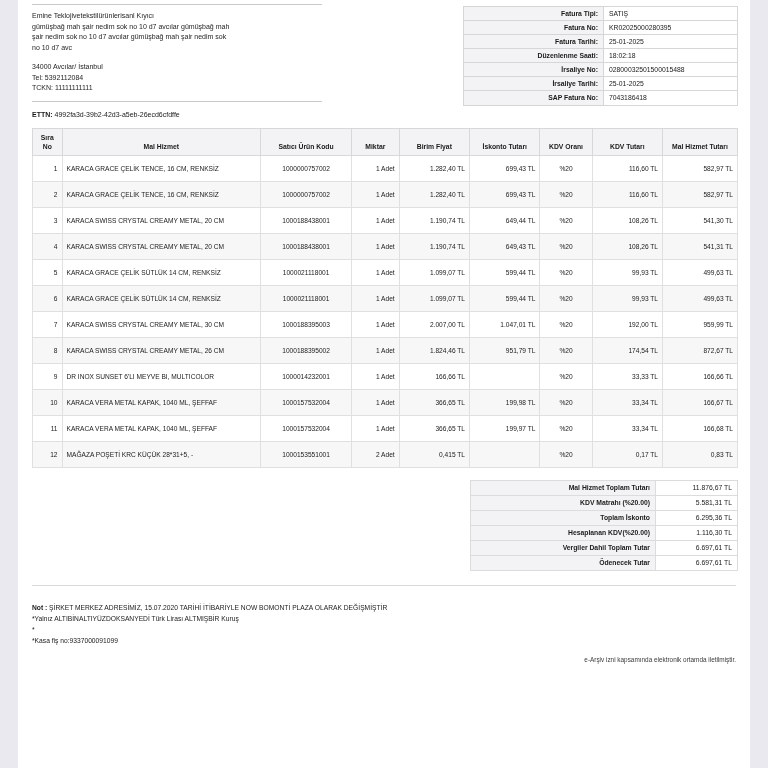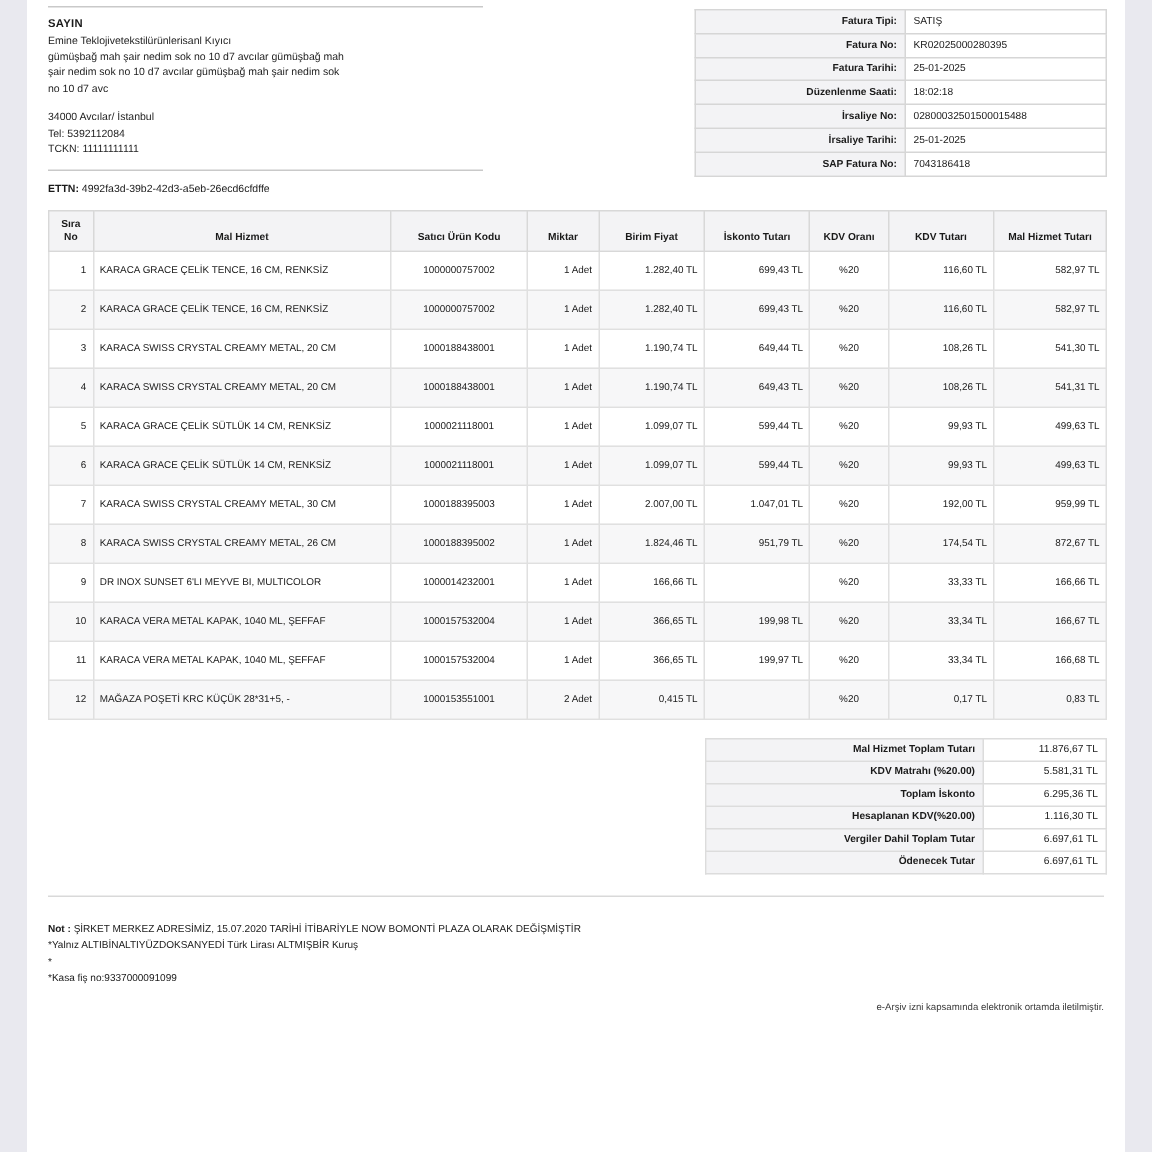--- a/index.html
+++ b/index.html
@@ -156,21 +156,20 @@
 </style>
 </head>
 <body>
 
 <div class="page">
 
   <div class="top">
 
     <div class="addr-block">
       <div class="addr-rule"></div>
-      <div class="sayin">SAYIN</div>
       <div class="addr-line">Emine Teklojivetekstilürünlerisanl Kıyıcı</div>
       <div class="addr-line">gümüşbağ mah şair nedim sok no 10 d7 avcılar gümüşbağ mah</div>
       <div class="addr-line">şair nedim sok no 10 d7 avcılar gümüşbağ mah şair nedim sok</div>
       <div class="addr-line">no 10 d7 avc</div>
       <div class="addr-gap"></div>
       <div class="addr-line">34000 Avcılar/ İstanbul</div>
       <div class="addr-line">Tel: 5392112084</div>
       <div class="addr-line">TCKN: 11111111111</div>
       <div class="addr-rule2"></div>
     </div>

